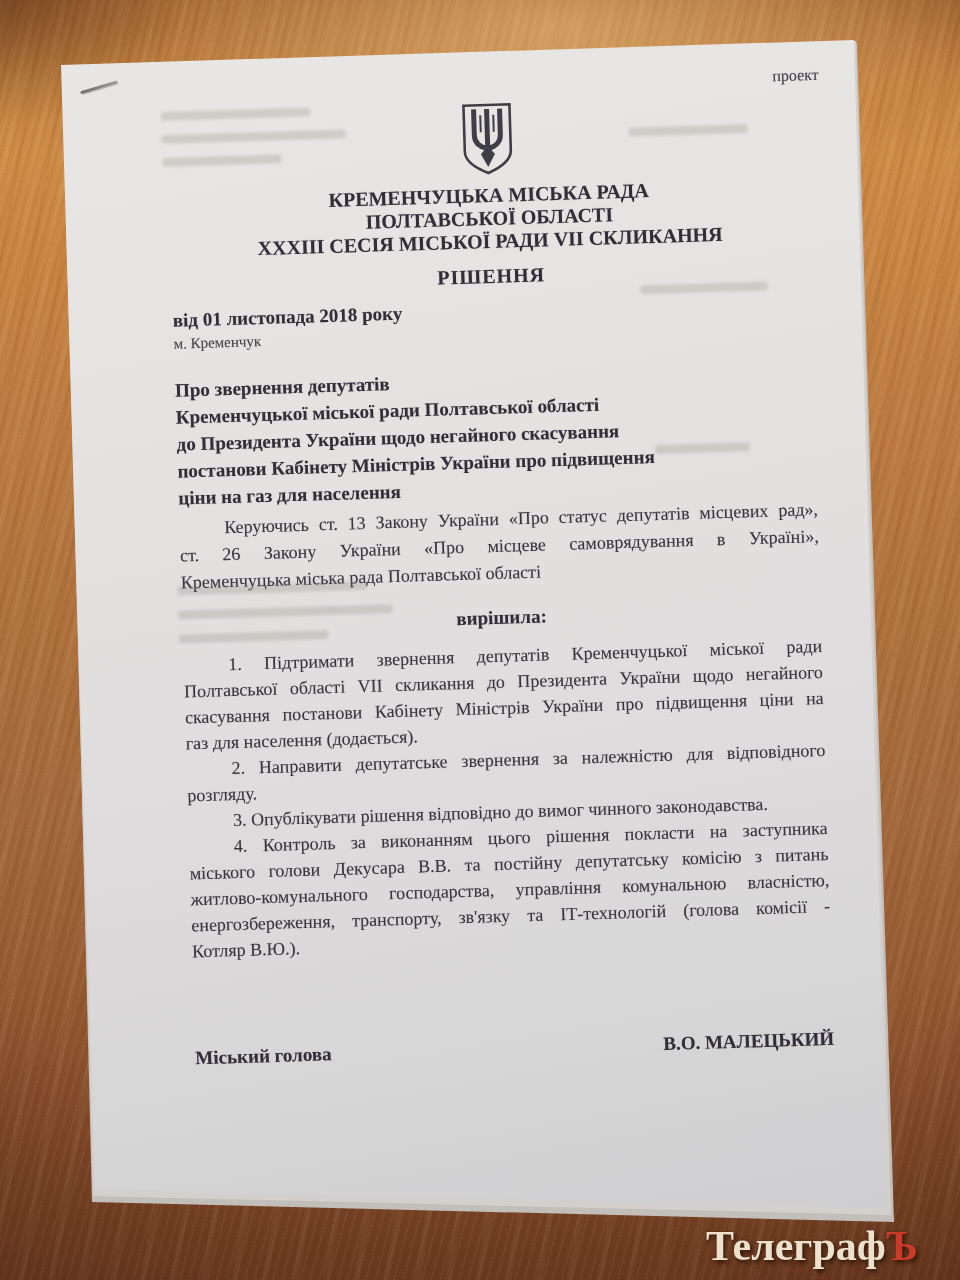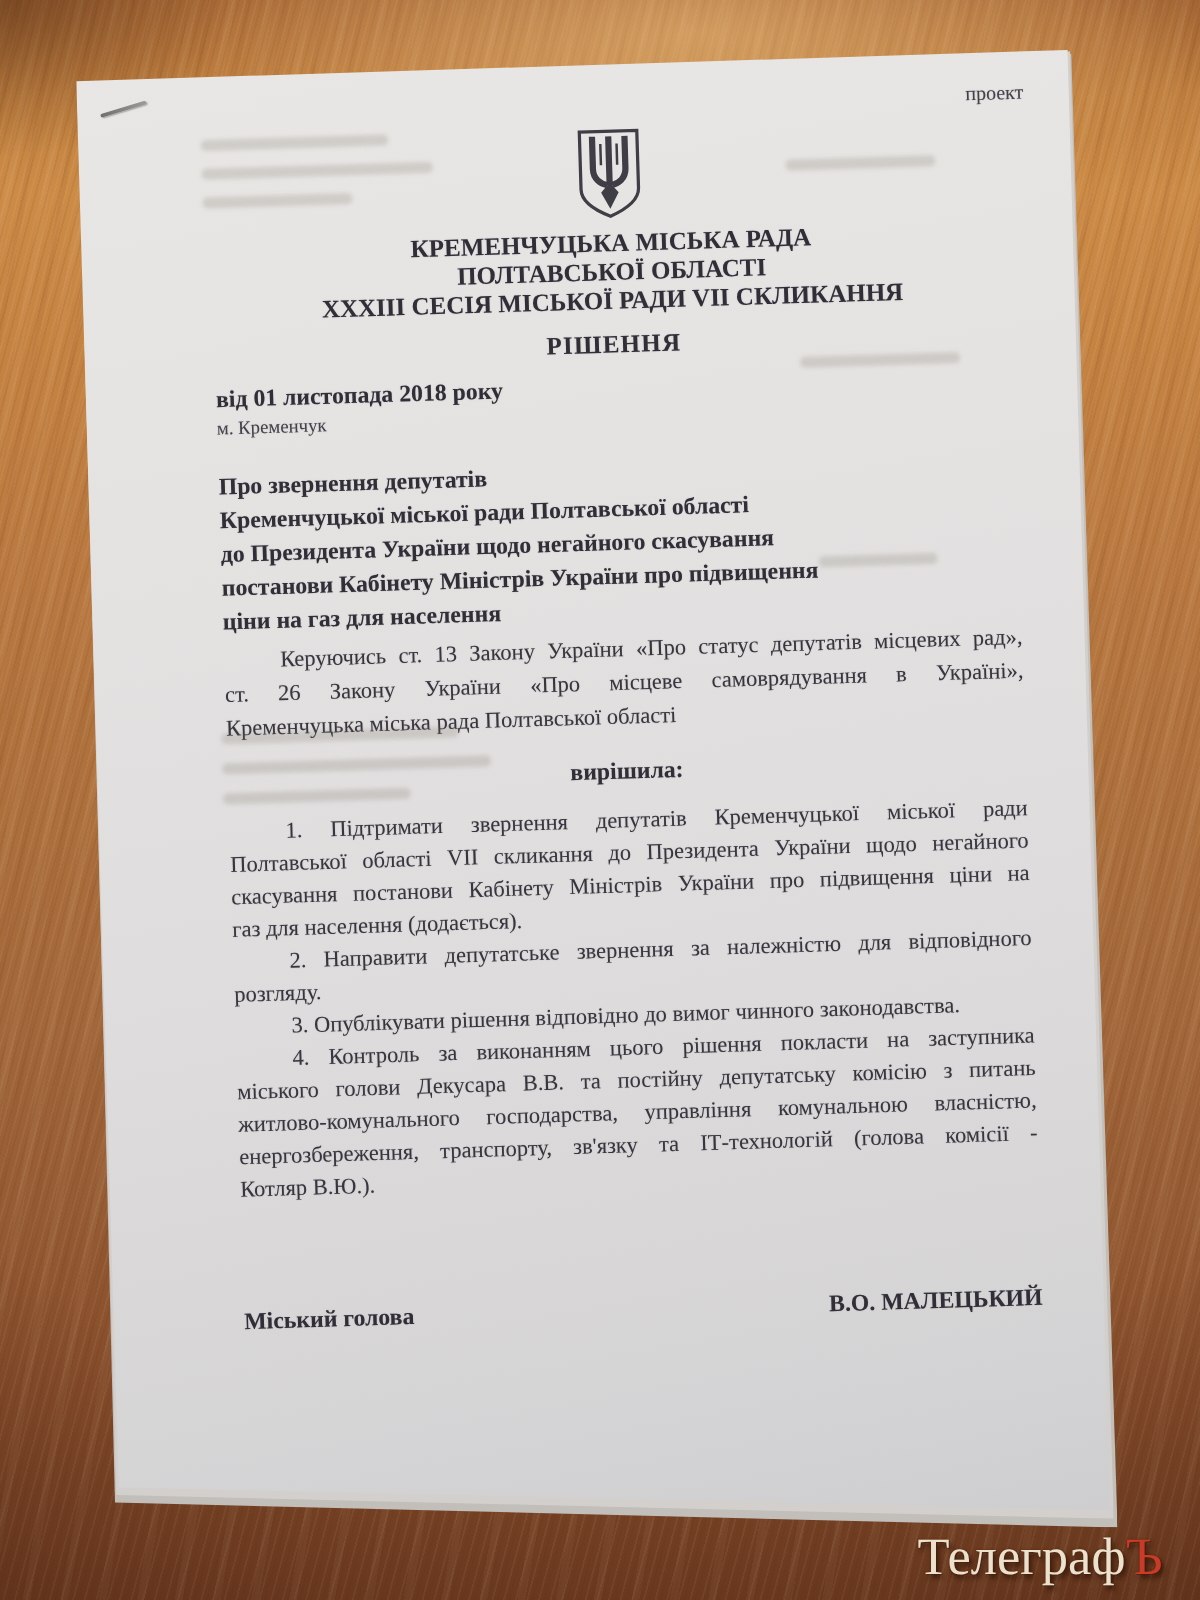--- a/index.html
+++ b/index.html
@@ -65,22 +65,22 @@
     background:linear-gradient(90deg,#6f6f6f,#9a9a9a);
     border-radius:2px; transform:rotate(-15deg);
     box-shadow:1px 1px 1px rgba(80,80,80,.4);
   }
   .ghost {
     position:absolute; height:9px; border-radius:4px;
     background:rgba(110,104,88,.20); filter:blur(1.6px);
   }
   
   .watermark {
-    position:absolute; right:30px; bottom:10px;
-    font-weight:normal; font-size:42px; letter-spacing:0;
+    position:absolute; right:42px; bottom:10px;
+    font-weight:bold; font-size:42px; letter-spacing:0;
     color:#ece1cd;
     text-shadow:1px 1px 0 rgba(70,30,10,.55), 2px 3px 4px rgba(30,10,0,.7), -1px -1px 1px rgba(90,45,18,.35);
   }
   .wm-accent { color:#c93a28; }
   svg .ln { stroke:#3f3d45; fill:none; }
 </style>
 </head>
 <body>
 
 <div class="scene">

